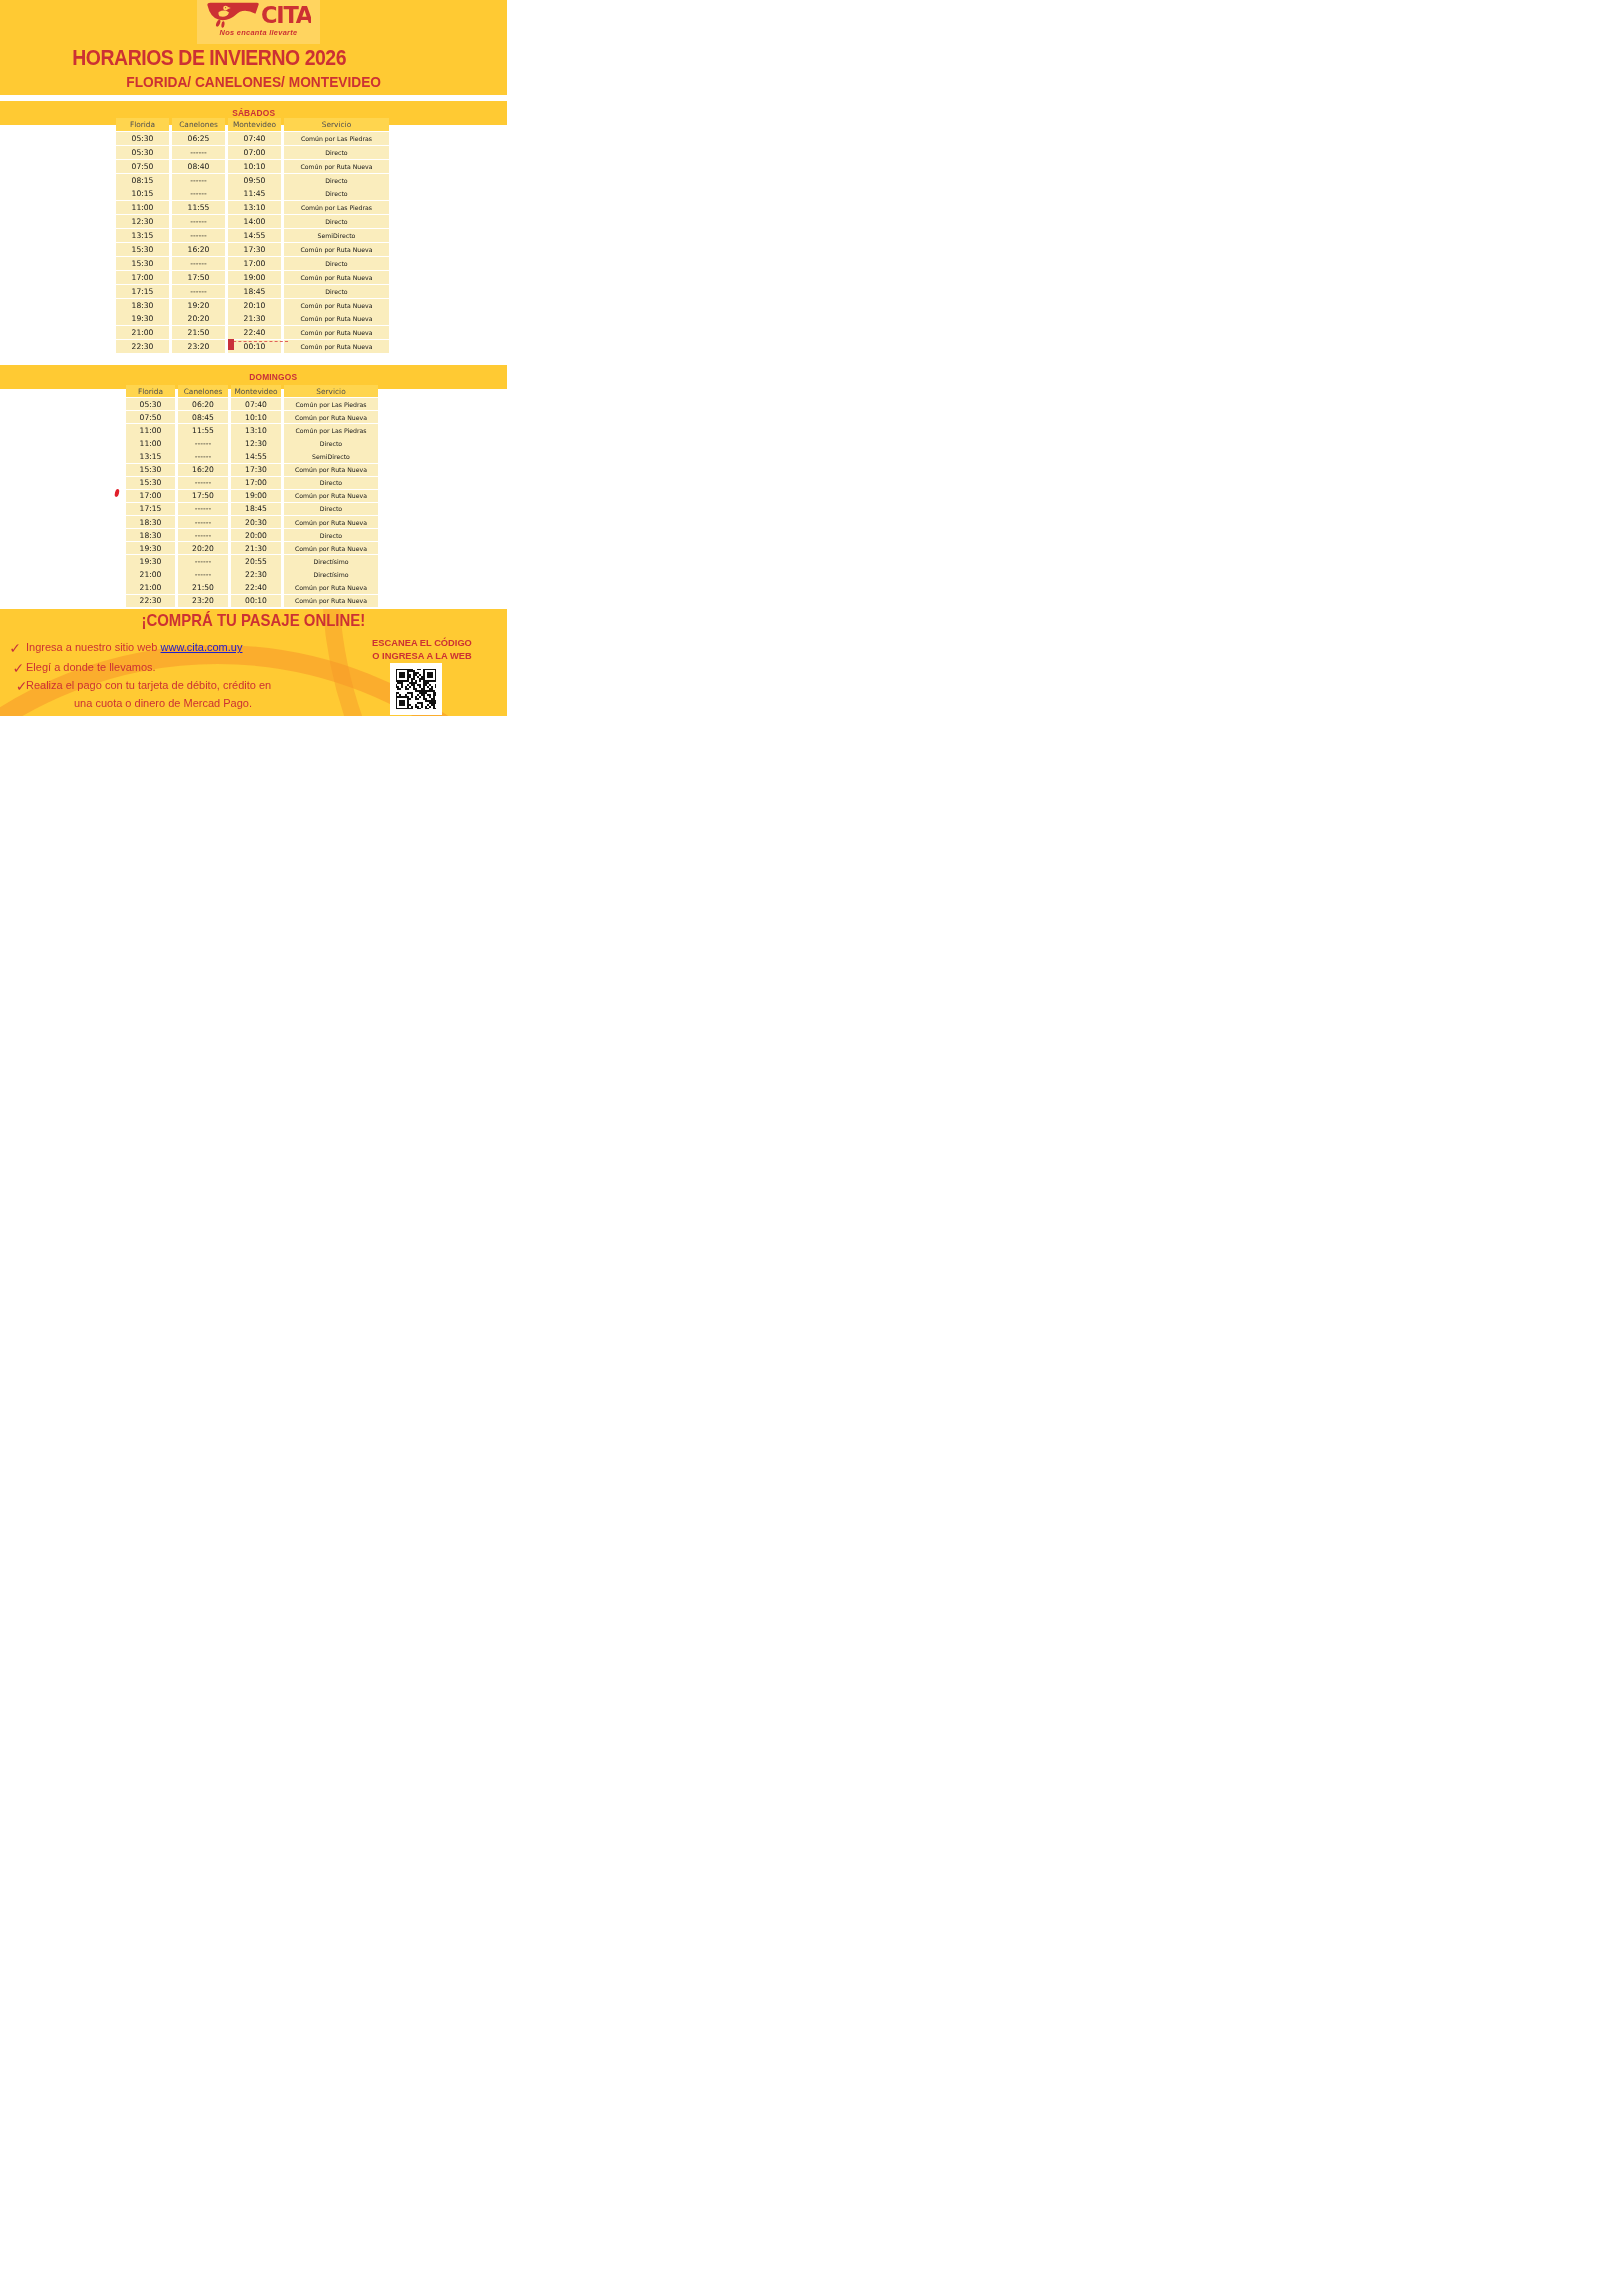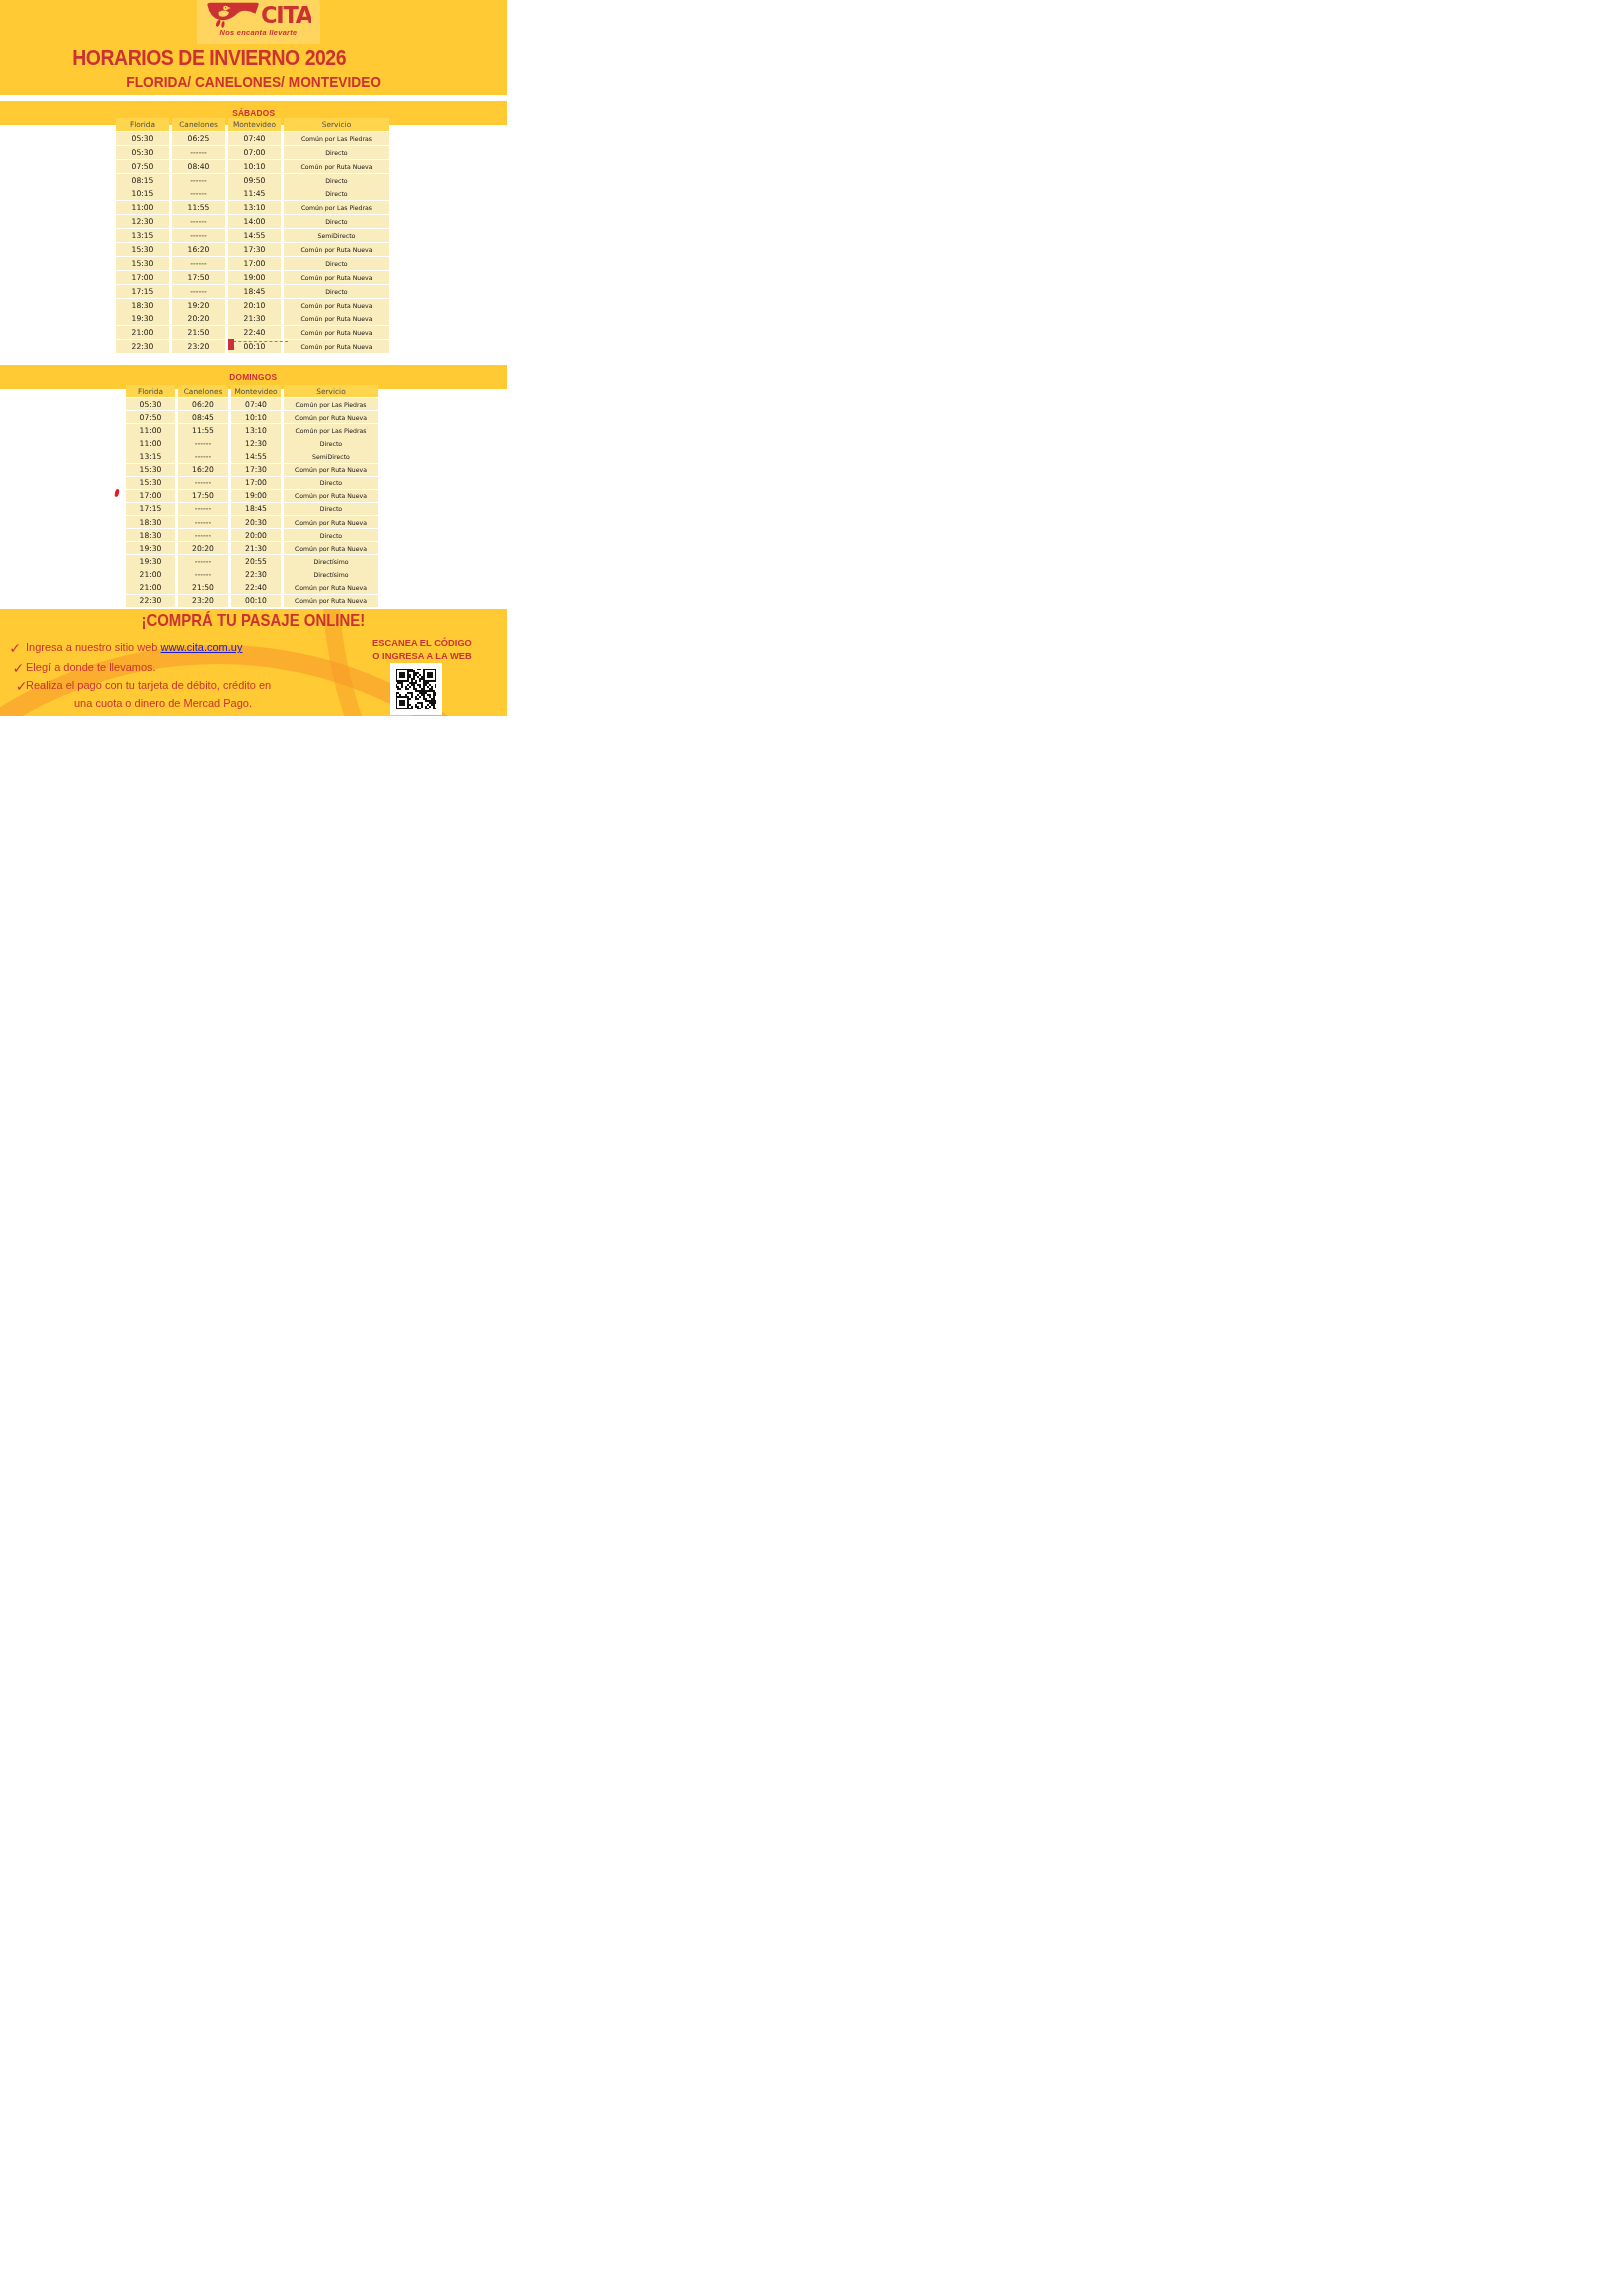--- a/index.html
+++ b/index.html
@@ -18,21 +18,21 @@
   .main-title .condense{display:inline-block;transform:scaleX(.90);transform-origin:50% 50%;letter-spacing:-0.5px;}
   .sub-title{position:absolute;left:0;top:74px;width:507px;text-align:center;
     font-size:14.3px;font-weight:900;color:#CC3133;white-space:nowrap;}
   .sub-title .condense{display:inline-block;transform:scaleX(.96);transform-origin:50% 50%;}
   
   .band{position:absolute;left:0;width:507px;height:24px;background:#FFCA33;
     display:flex;align-items:center;justify-content:center;}
   .band span{font-size:8.8px;font-weight:800;color:#C9303A;letter-spacing:0.2px;
     display:inline-block;transform:scaleX(.95);}
   #band-sab{top:101px;}
-  #band-dom{top:365px;}
+  #band-dom{top:365px;padding-left:20px;}
   
   .sched{position:absolute;display:grid;column-gap:3px;}
   #table-sab{left:116px;top:118px;grid-template-columns:53px 53px 53px 105px;
     grid-auto-rows:13px;row-gap:0.9px;}
   #table-dom{left:126px;top:385px;grid-template-columns:49px 50px 50px 94px;
     grid-auto-rows:12.3px;row-gap:0.8px;}
   .hcell{background:#FFD54E;color:#4F4F4F;font-size:7.4px;
     display:flex;align-items:center;justify-content:center;font-family:"DejaVu Sans",sans-serif;}
   .cell{background:#FAEDBD;color:#161616;display:flex;align-items:center;justify-content:center;
     font-family:"DejaVu Sans",sans-serif;}

